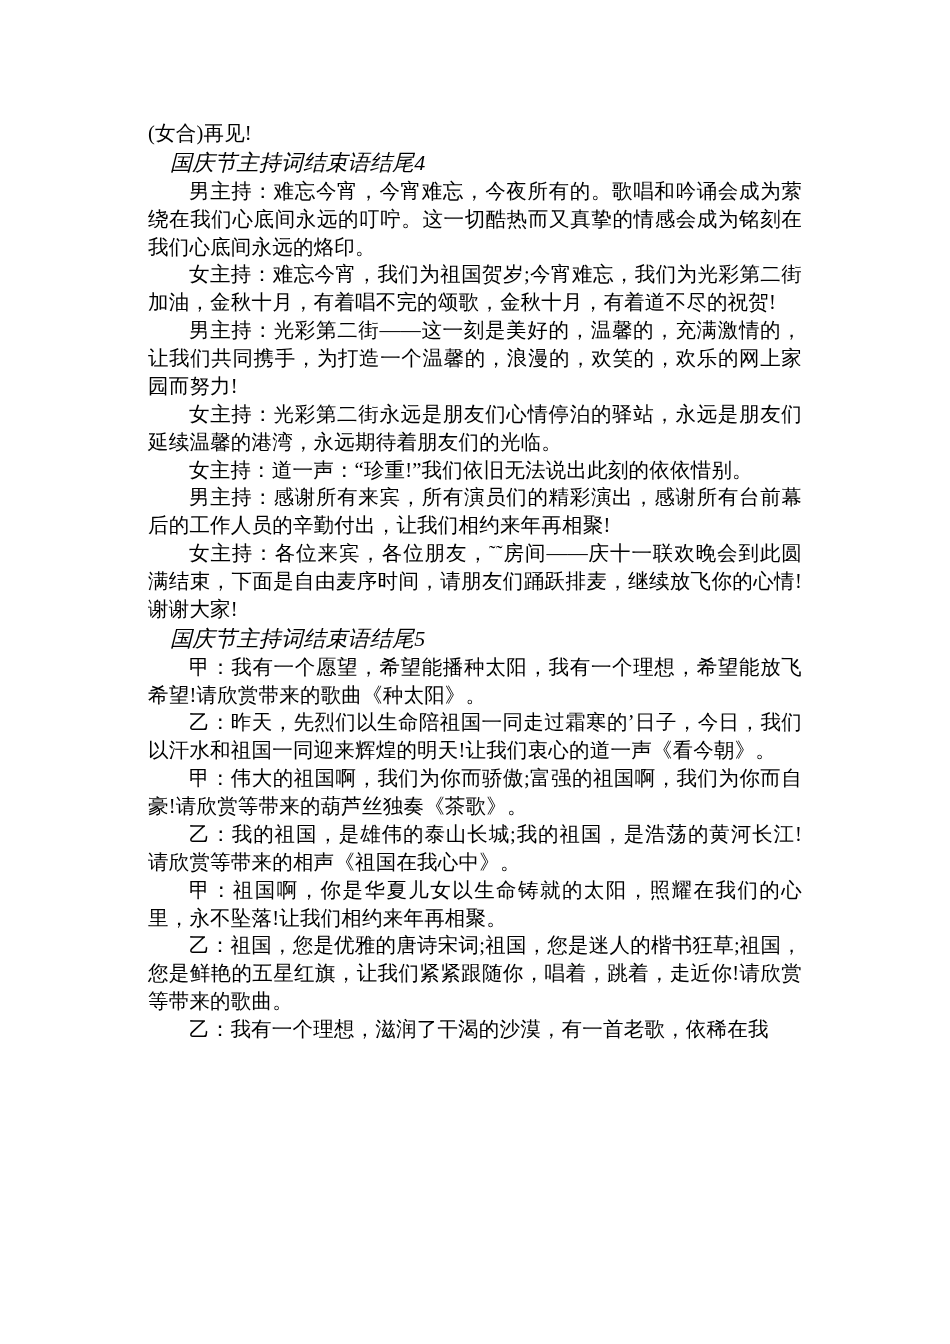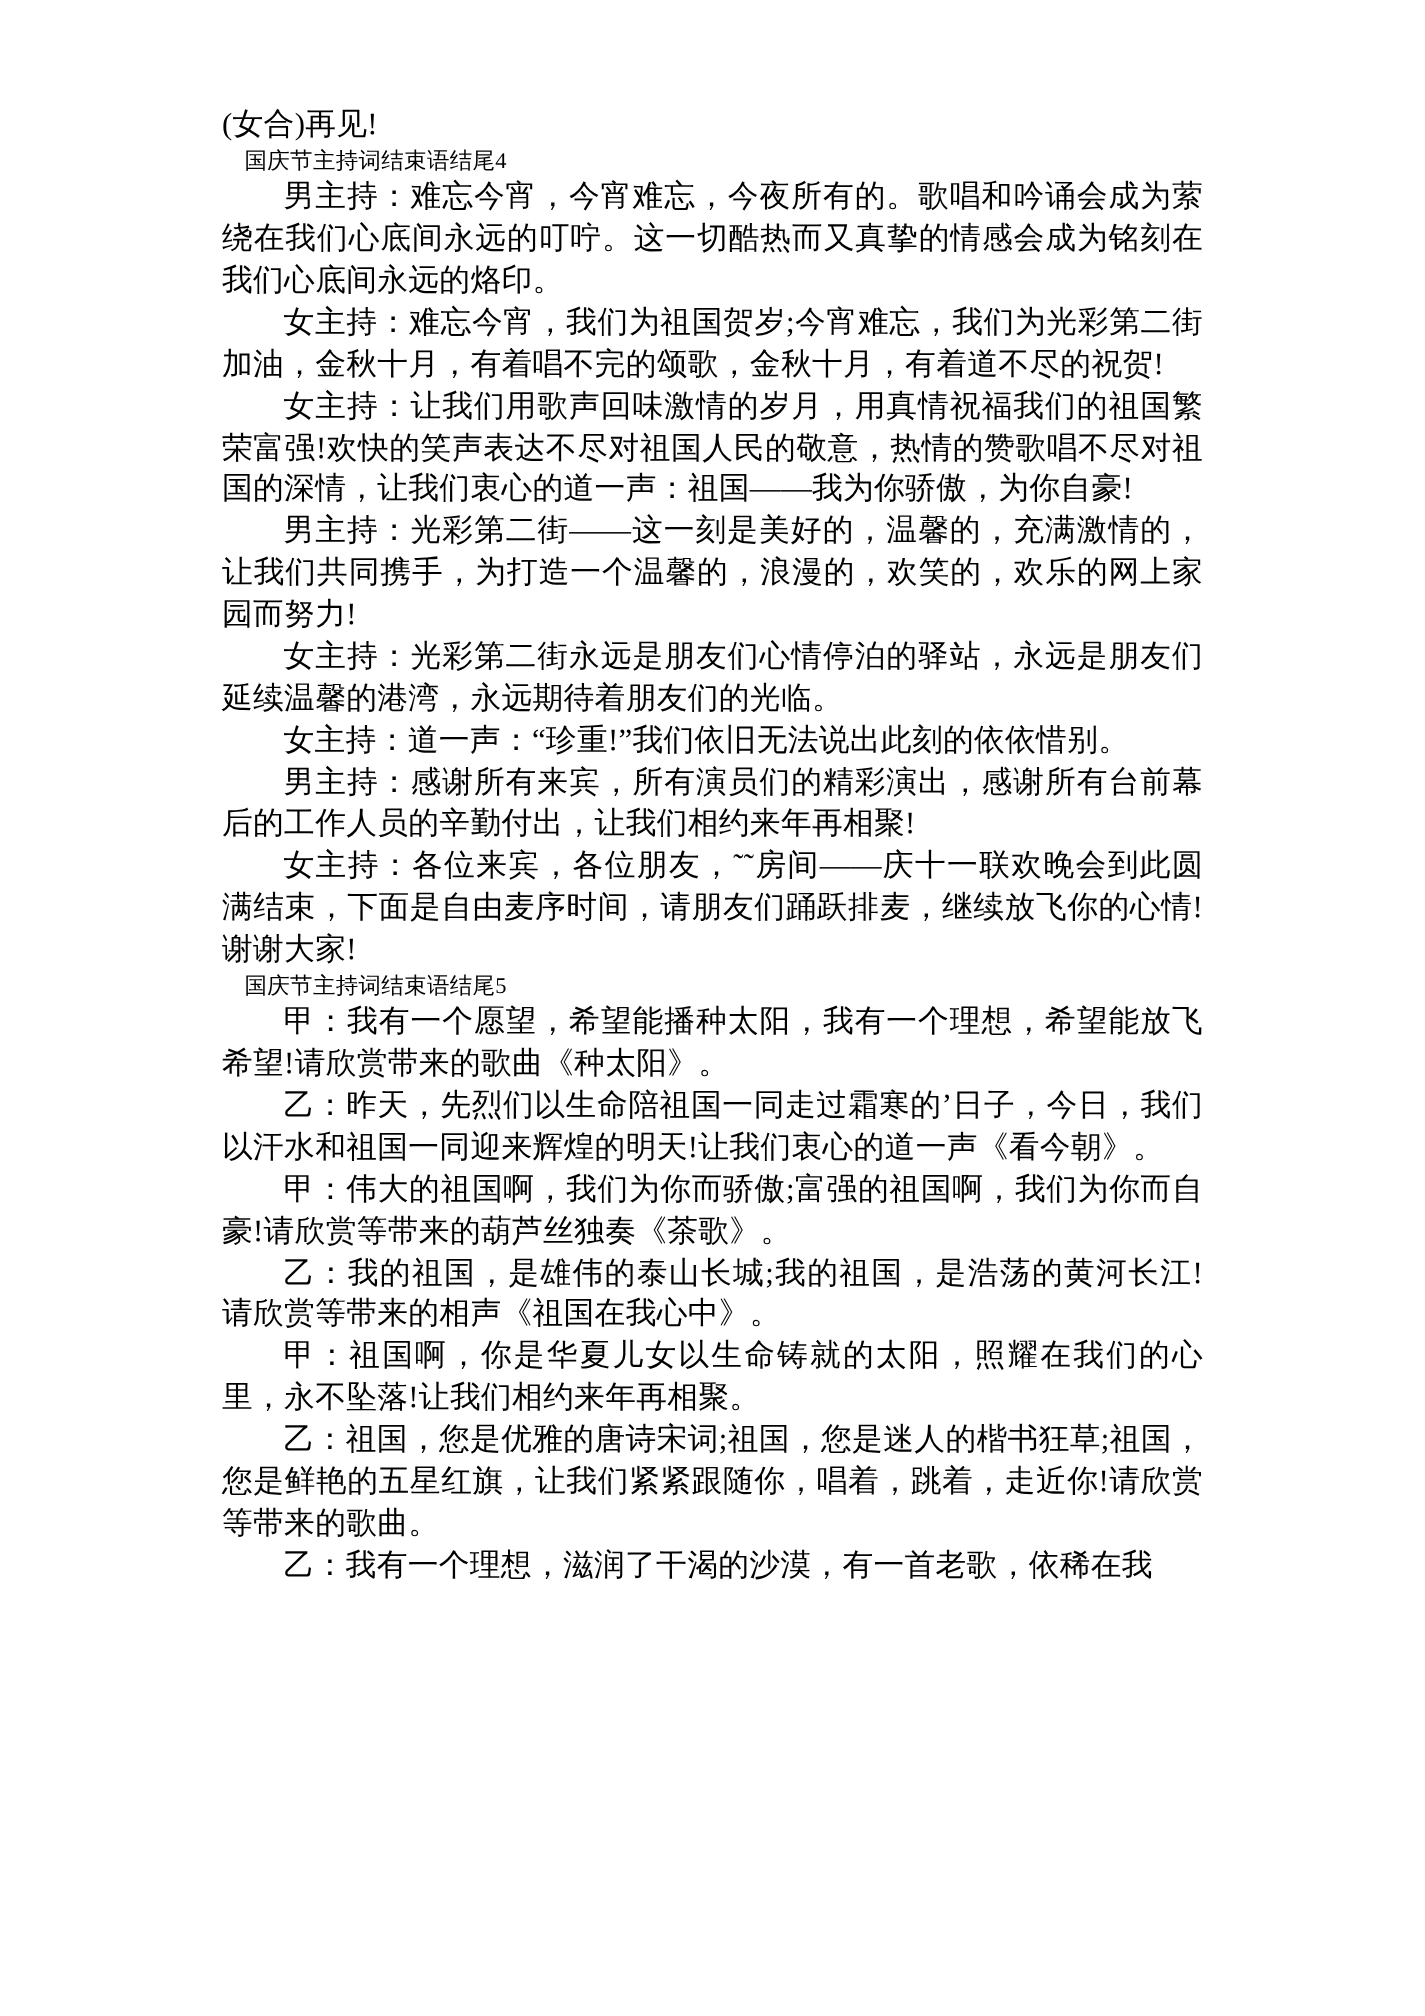--- a/index.html
+++ b/index.html
@@ -11,21 +11,21 @@
     width: 950px;
     height: 1344px;
     font-family: "Liberation Serif", "DejaVu Serif", serif;
     color: #000000;
   }
   .page {
     position: relative;
     width: 950px;
     height: 1344px;
     box-sizing: border-box;
-    padding: 70px 148px 60px 148px;
+    padding: 120px 148px 60px 148px;
     background: #ffffff;
   }
   .doc-body {
     width: 100%;
   }
   p {
     margin: 0;
     font-size: 20.5px;
     line-height: 1.36;
     text-align: justify;
@@ -33,34 +33,34 @@
     letter-spacing: 0.2px;
   }
   p.indent {
     text-indent: 2em;
   }
   p.noindent {
     text-indent: 0;
   }
   p.heading {
     text-indent: 1em;
-    font-size: 15px;
+    font-size: 22px;
+    font-style: italic;
   }
 </style>
 </head>
 <body>
 
 <div class="page">
   <div class="doc-body">
 
     <p class="noindent">(女合)再见!</p>
     <p class="heading">国庆节主持词结束语结尾4</p>
     <p class="indent">男主持：难忘今宵，今宵难忘，今夜所有的。歌唱和吟诵会成为萦绕在我们心底间永远的叮咛。这一切酷热而又真挚的情感会成为铭刻在我们心底间永远的烙印。</p>
     <p class="indent">女主持：难忘今宵，我们为祖国贺岁;今宵难忘，我们为光彩第二街加油，金秋十月，有着唱不完的颂歌，金秋十月，有着道不尽的祝贺!</p>
-    <p class="indent">女主持：让我们用歌声回味激情的岁月，用真情祝福我们的祖国繁荣富强!欢快的笑声表达不尽对祖国人民的敬意，热情的赞歌唱不尽对祖国的深情，让我们衷心的道一声：祖国——我为你骄傲，为你自豪!</p>
     <p class="indent">男主持：光彩第二街——这一刻是美好的，温馨的，充满激情的，让我们共同携手，为打造一个温馨的，浪漫的，欢笑的，欢乐的网上家园而努力!</p>
     <p class="indent">女主持：光彩第二街永远是朋友们心情停泊的驿站，永远是朋友们延续温馨的港湾，永远期待着朋友们的光临。</p>
     <p class="indent">女主持：道一声：“珍重!”我们依旧无法说出此刻的依依惜别。</p>
     <p class="indent">男主持：感谢所有来宾，所有演员们的精彩演出，感谢所有台前幕后的工作人员的辛勤付出，让我们相约来年再相聚!</p>
     <p class="indent">女主持：各位来宾，各位朋友，˜˜房间——庆十一联欢晚会到此圆满结束，下面是自由麦序时间，请朋友们踊跃排麦，继续放飞你的心情!谢谢大家!</p>
     <p class="heading">国庆节主持词结束语结尾5</p>
     <p class="indent">甲：我有一个愿望，希望能播种太阳，我有一个理想，希望能放飞希望!请欣赏带来的歌曲《种太阳》。</p>
     <p class="indent">乙：昨天，先烈们以生命陪祖国一同走过霜寒的’日子，今日，我们以汗水和祖国一同迎来辉煌的明天!让我们衷心的道一声《看今朝》。</p>
     <p class="indent">甲：伟大的祖国啊，我们为你而骄傲;富强的祖国啊，我们为你而自豪!请欣赏等带来的葫芦丝独奏《茶歌》。</p>
     <p class="indent">乙：我的祖国，是雄伟的泰山长城;我的祖国，是浩荡的黄河长江!请欣赏等带来的相声《祖国在我心中》。</p>

